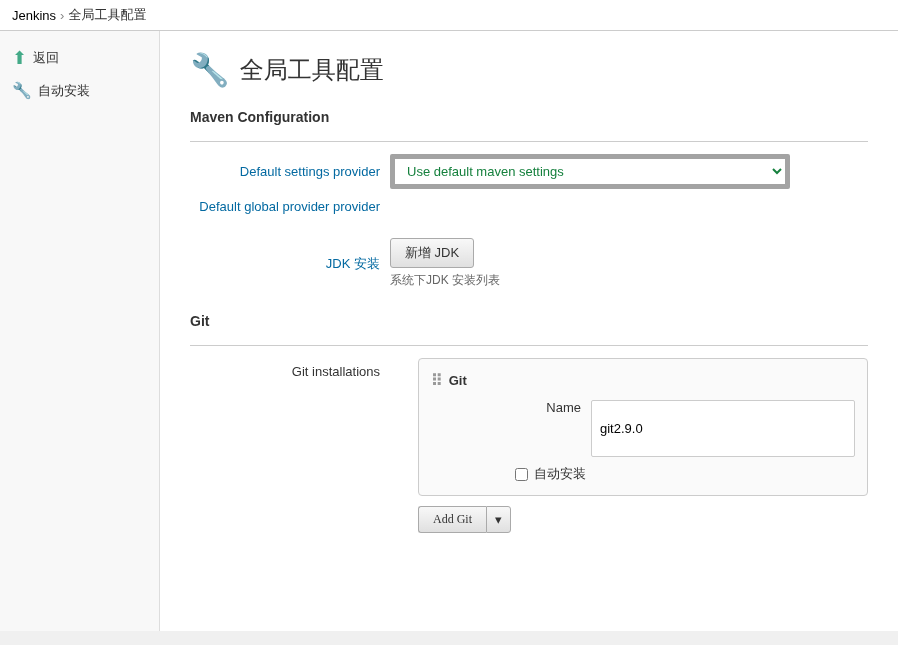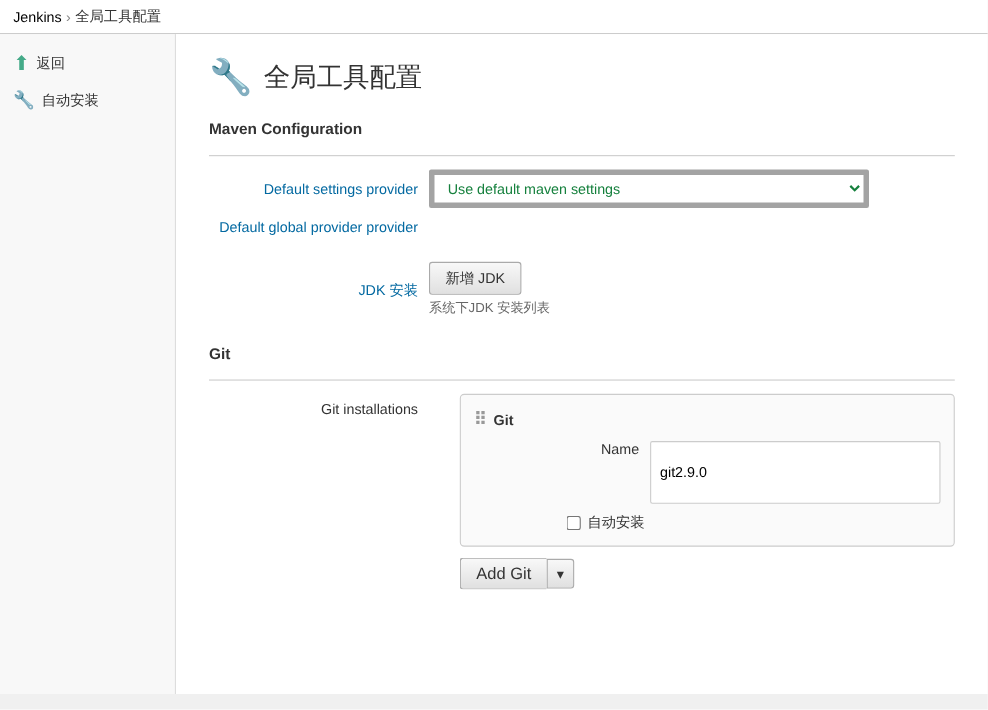--- a/index.html
+++ b/index.html
@@ -114,27 +114,28 @@
       background: linear-gradient(to bottom, #f8f8f8, #e0e0e0);
       color: #333;
     }
     .btn-with-arrow {
       display: flex;
       align-items: center;
       gap: 0;
     }
     .btn-main {
       padding: 5px 14px;
-      font-size: 15px;
+      font-size: 12px;
       border: 1px solid #aaa;
       border-right: none;
       border-radius: 3px 0 0 3px;
       cursor: pointer;
       background: linear-gradient(to bottom, #f8f8f8, #e0e0e0);
       color: #333;
+      font-family: Liberation Serif, serif;
     }
     .btn-arrow {
       padding: 5px 8px;
       font-size: 13px;
       border: 1px solid #aaa;
       border-radius: 0 3px 3px 0;
       cursor: pointer;
       background: linear-gradient(to bottom, #f8f8f8, #e0e0e0);
       color: #333;
     }

